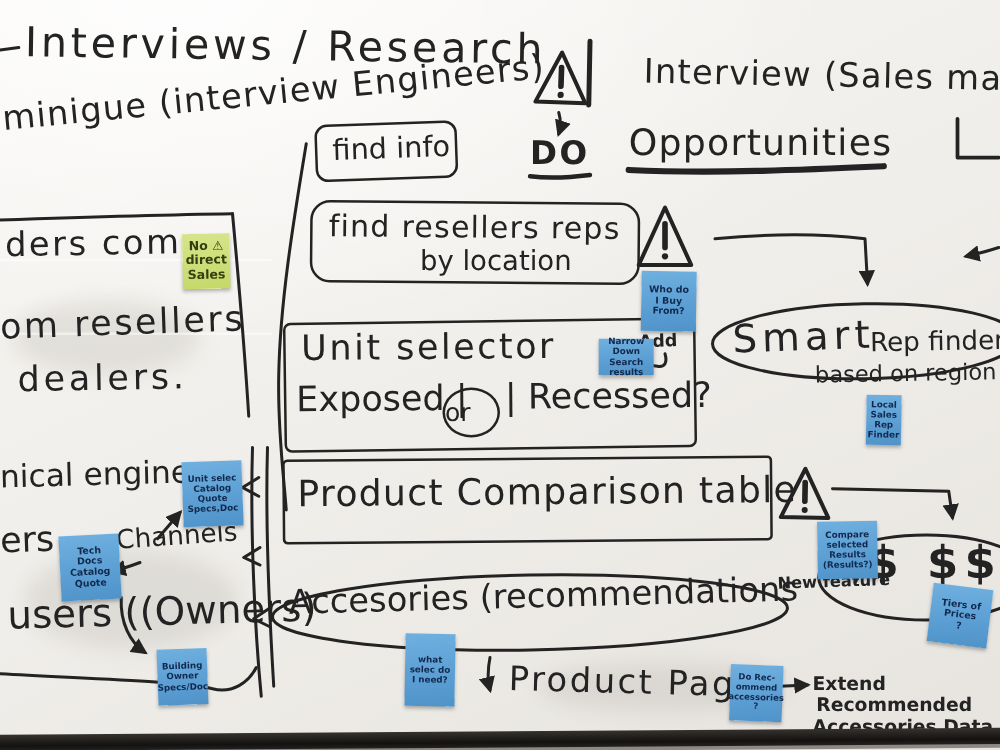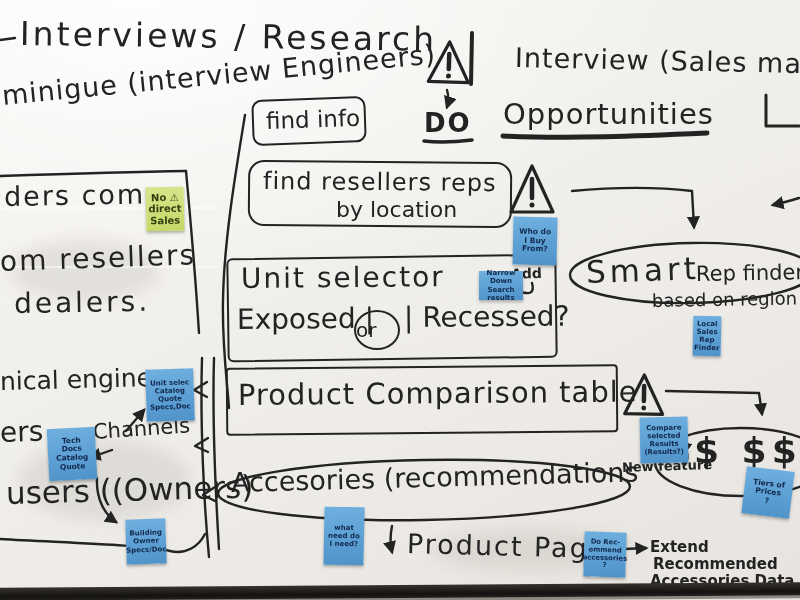--- a/index.html
+++ b/index.html
@@ -161,39 +161,39 @@
   <span>Catalog</span>
   <span>Quote</span>
   <span>Specs,Doc</span>
 </div>
 <div class="sticky blue" style="left:48px;top:428px;width:48px;height:52px;--r:-3deg">
   <span>Tech</span>
   <span>Docs</span>
   <span>Catalog</span>
   <span>Quote</span>
 </div>
-<div class="sticky blue" style="left:640px;top:417px;width:48px;height:46px;font-size:7px;--r:-1deg">
+<div class="sticky blue" style="left:654px;top:417px;width:48px;height:46px;font-size:7px;--r:-1deg">
   <span>Compare</span>
   <span>selected</span>
   <span>Results</span>
   <span>(Results?)</span>
 </div>
 <div class="sticky blue" style="left:126px;top:519px;width:40px;height:45px;font-size:7px;--r:-2deg">
   <span>Building</span>
   <span>Owner</span>
   <span>Specs/Doc</span>
 </div>
 <div class="sticky blue" style="left:744px;top:469px;width:48px;height:47px;--r:7deg">
   <span>Tiers of</span>
   <span>Prices</span>
   <span>?</span>
 </div>
 <div class="sticky blue" style="left:324px;top:507px;width:40px;height:58px;font-size:7px;--r:1deg">
   <span>what</span>
-  <span>need do</span>
+  <span>selec do</span>
   <span>I need?</span>
 </div>
 <div class="sticky blue" style="left:584px;top:532px;width:42px;height:45px;font-size:6.8px;--r:2deg">
   <span>Do Rec-</span>
   <span>ommend</span>
   <span>accessories</span>
   <span>?</span>
 </div>
 
 <div id="tray-lip"></div>

